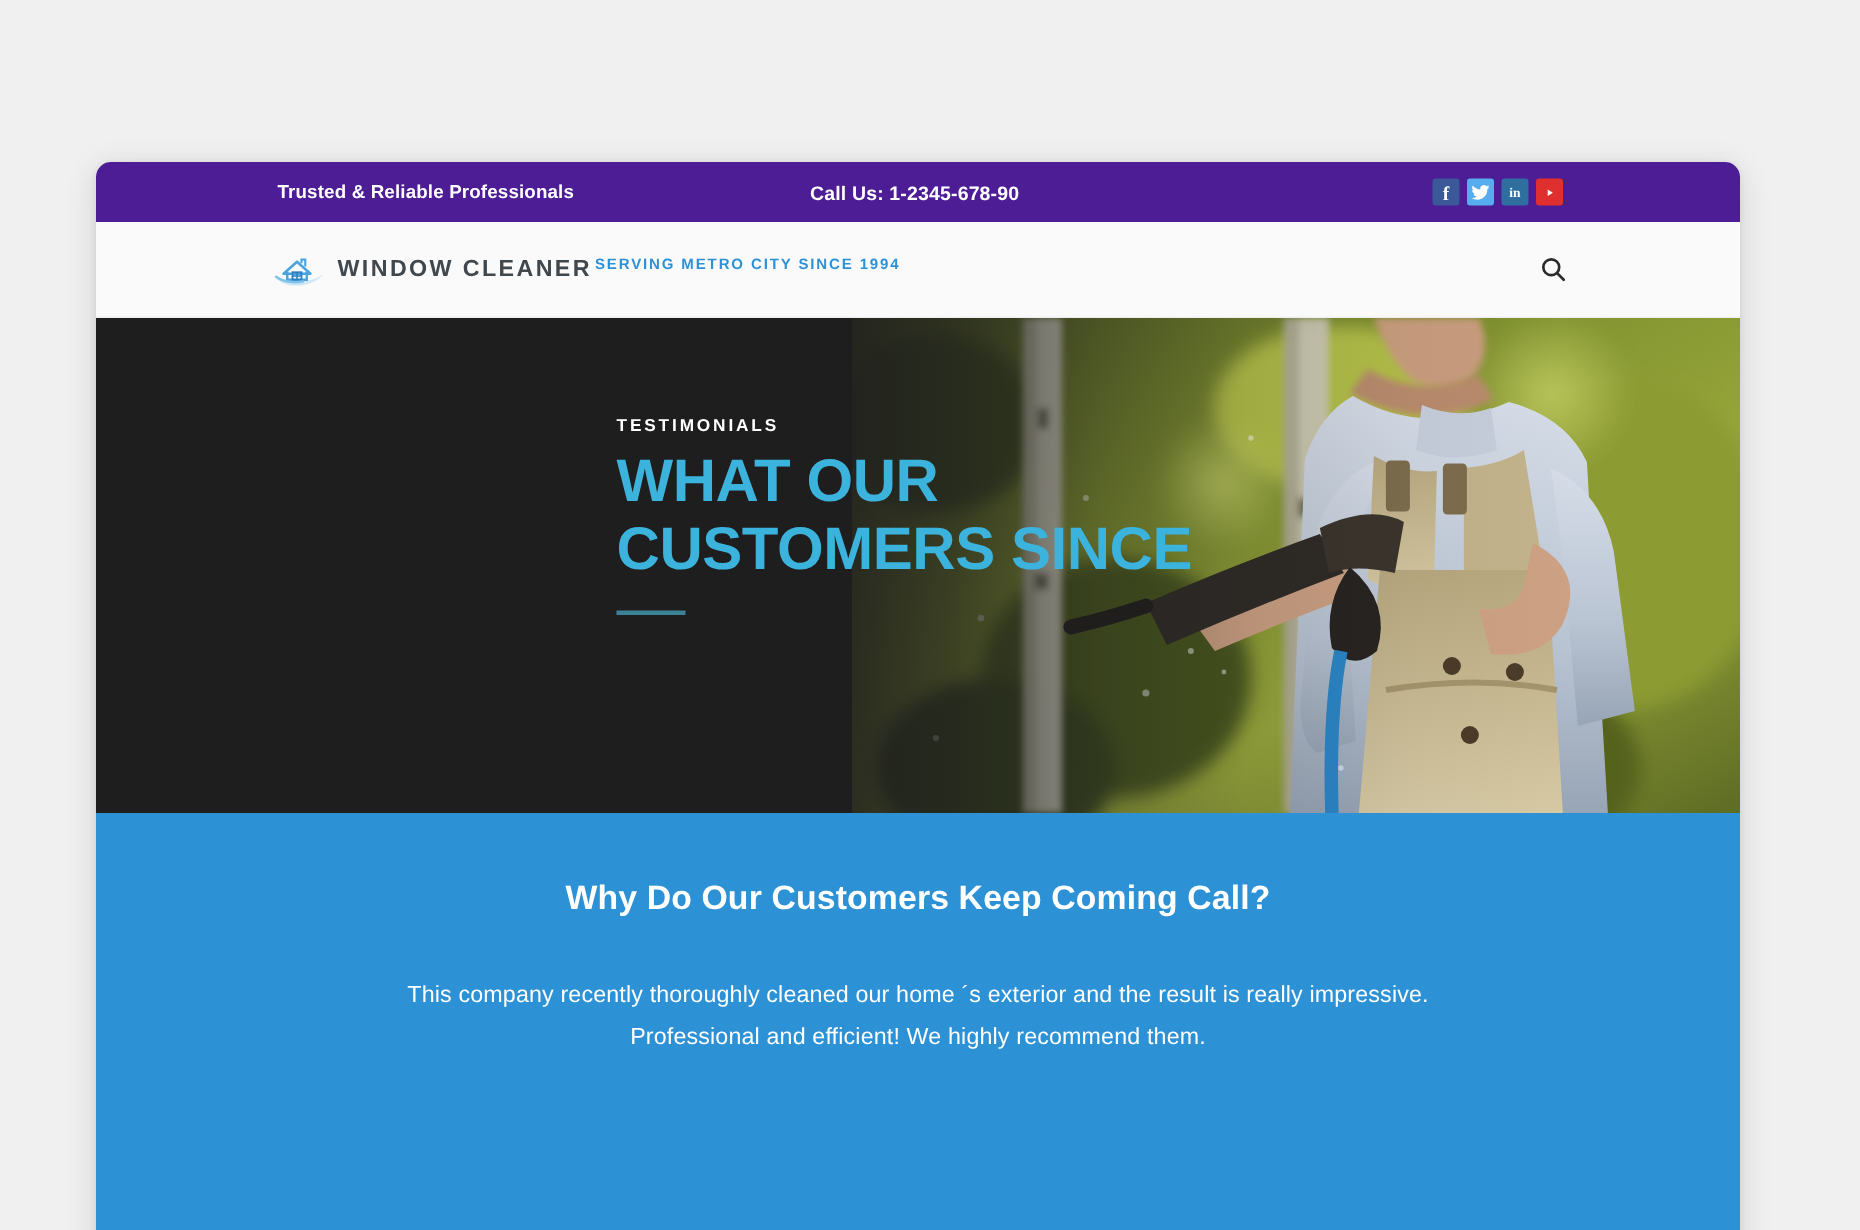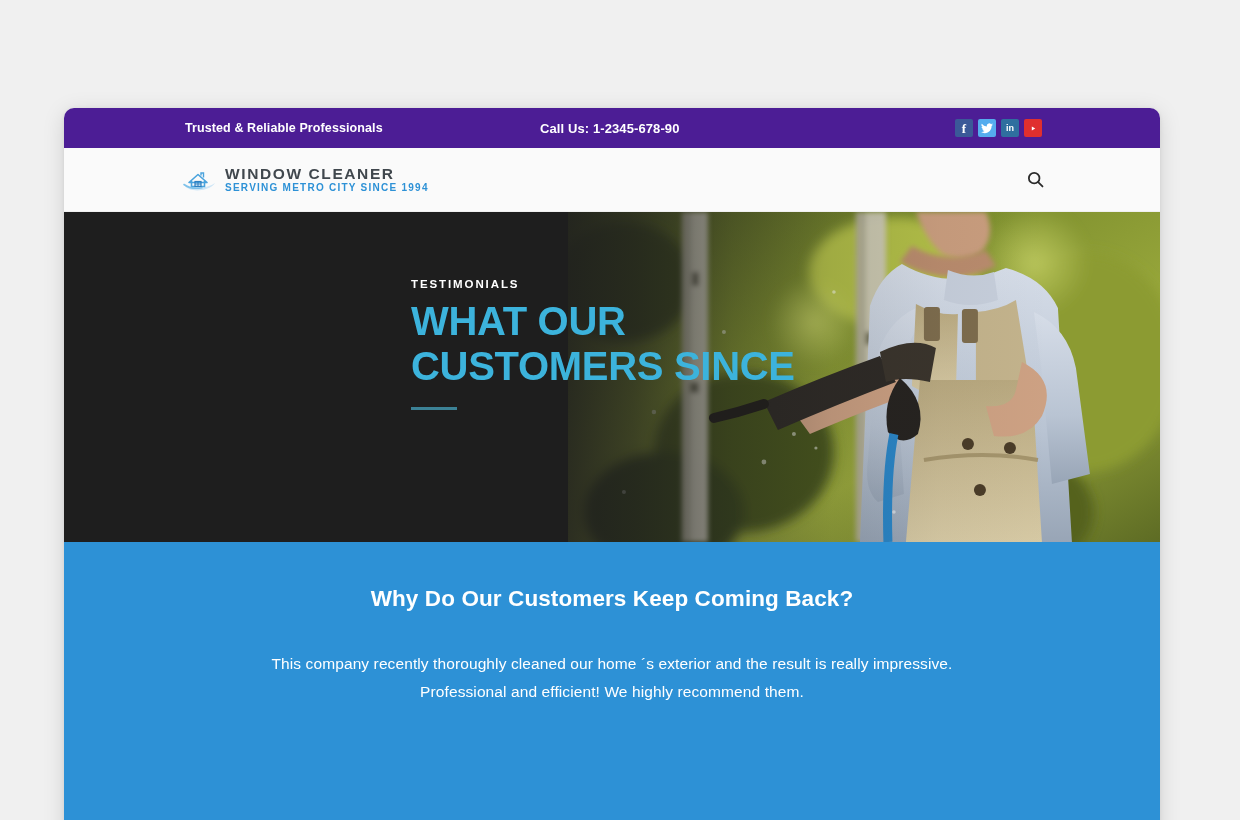--- a/index.html
+++ b/index.html
@@ -65,20 +65,21 @@
     height: 18px;
     border-radius: 2px;
     display: flex;
     align-items: center;
     justify-content: center;
     font-size: 11px;
     font-weight: 700;
     color: #ffffff;
     line-height: 1;
     cursor: pointer;
+    font-family: Liberation Serif, serif;
   }
   .social-icon.facebook  { background: #3b5998; font-family: "Liberation Serif", serif; font-size: 13px; }
   .social-icon.twitter   { background: #55acee; }
   .social-icon.linkedin  { background: #2f6f9f; font-size: 9px; }
   .social-icon.youtube   { background: #e02f2f; }
   .social-icon svg { display: block; }
 
   
   .header {
     height: 64px;
@@ -90,21 +91,21 @@
   }
   .logo-block {
     position: absolute;
     left: 118px;
     display: flex;
     align-items: center;
     gap: 9px;
     cursor: pointer;
   }
   .logo-mark { width: 34px; height: 24px; flex: none; }
-  .logo-text-wrap { display: flex; flex-direction: column; gap: 2px; }
+  .logo-text-wrap { display: flex; flex-direction: row; gap: 2px; }
   .logo-name {
     font-size: 15.5px;
     font-weight: 700;
     letter-spacing: 1.6px;
     color: #40474d;
     line-height: 1;
   }
   .logo-sub {
     font-size: 10px;
     font-weight: 700;
@@ -379,18 +380,18 @@
       <div class="hero-eyebrow">TESTIMONIALS</div>
       <div class="hero-title">
         <div>WHAT OUR</div>
         <div>CUSTOMERS SINCE</div>
       </div>
       <div class="hero-rule"></div>
     </div>
   </div>
 
   <div class="testimonials">
-    <div class="testimonials-title">Why Do Our Customers Keep Coming Back?</div>
+    <div class="testimonials-title">Why Do Our Customers Keep Coming Call?</div>
     <div class="quote">This company recently thoroughly cleaned our home ´s exterior and the result is really impressive. Professional and efficient! We highly recommend them.</div>
 
   </div>
 
 </div>
 
 </body></html>

